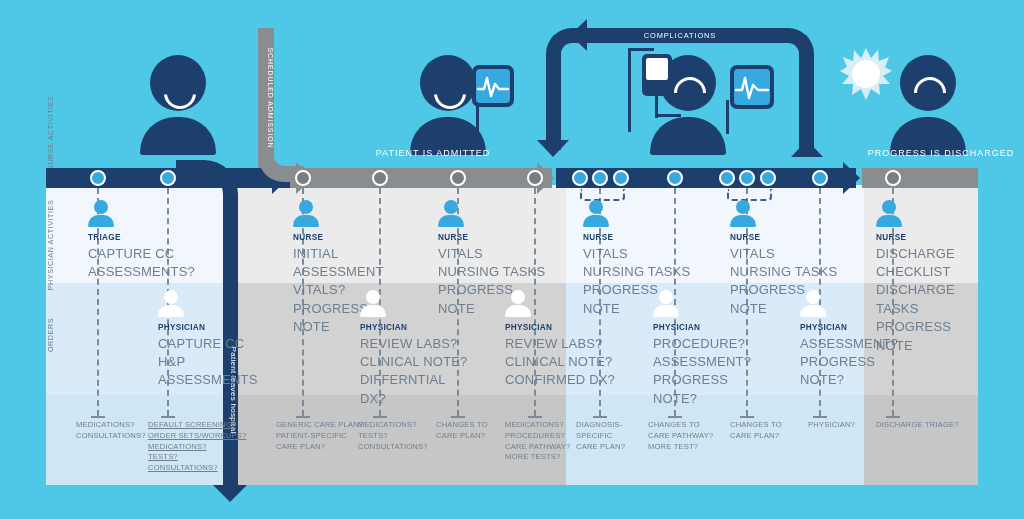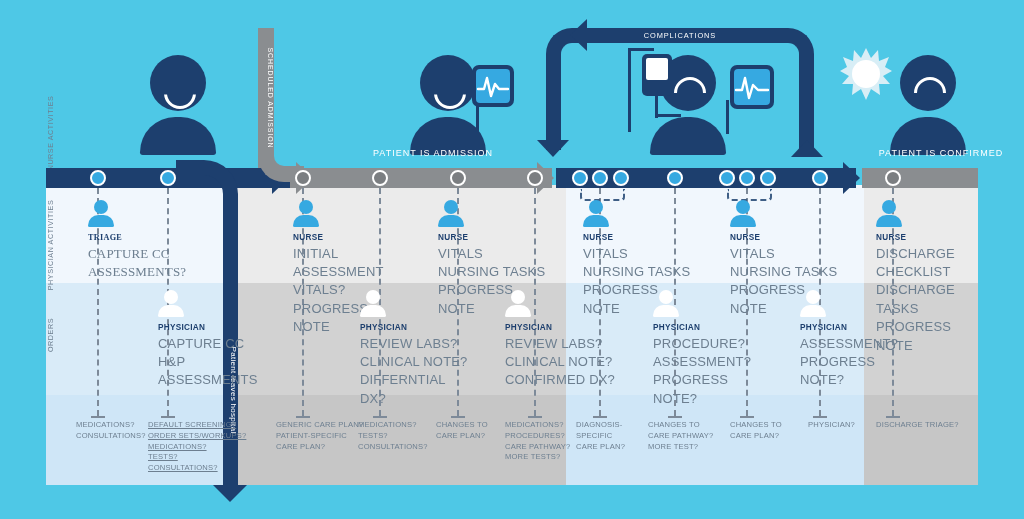--- a/index.html
+++ b/index.html
@@ -257,22 +257,22 @@
       </g>
       <circle cx="26" cy="26" r="14" fill="#ffffff"></circle>
     </svg>
   </div>
   <div class="fig" style="left:890px;top:55px;">
     <div class="fhead" style="left:10px;top:0;width:56px;height:56px;"></div>
     <div class="mouth" style="left:24px;top:22px;"></div>
     <div class="fbody" style="left:0;top:62px;width:76px;height:38px;border-radius:38px 38px 3px 3px;"></div>
   </div>
 
-  <div class="stagelabel" style="left:300px;top:148px;width:266px;">PATIENT IS ADMISSION</div>
-  <div class="stagelabel" style="left:866px;top:148px;width:150px;">PATIENT IS CONFIRMED</div>
+  <div class="stagelabel" style="left:300px;top:148px;width:266px;">PATIENT IS ADMITTED</div>
+  <div class="stagelabel" style="left:866px;top:148px;width:150px;">PROGRESS IS DISCHARGED</div>
 
   <div id="nodes-layer">
       <div class="node blue" style="left: 98px;"></div>
       <div class="node blue" style="left: 168px;"></div>
       <div class="node grey" style="left: 303px;"></div>
       <div class="node grey" style="left: 380px;"></div>
       <div class="node grey" style="left: 458px;"></div>
       <div class="node grey" style="left: 535px;"></div>
       <div class="node blue" style="left: 580px;"></div>
       <div class="node blue" style="left: 600px;"></div>
@@ -306,21 +306,21 @@
       <div class="vline" style="left: 820px; top: 188px; height: 228px;"></div>
       <div class="vcap" style="left: 820px; top: 416px;"></div>
       <div class="vline" style="left: 893px; top: 188px; height: 228px;"></div>
       <div class="vcap" style="left: 893px; top: 416px;"></div>
     </div>
   <div id="brackets-layer">
       <div class="bracket" style="left: 580px; width: 41px; top: 189px;"></div>
       <div class="bracket" style="left: 727px; width: 41px; top: 189px;"></div>
     </div>
   <div id="nurse-layer">
-      <div class="actor" style="left: 88px; top: 200px; font-family: Liberation Serif, serif;">
+      <div class="actor" style="left: 88px; top: 200px;">
         <div class="av blue">
           <div class="head"></div>
           <div class="body"></div>
         </div>
         <div class="role">TRIAGE</div>
         <div class="tasks">CAPTURE CC<br>ASSESSMENTS?</div>
       </div>
       <div class="actor" style="left: 293px; top: 200px;">
         <div class="av blue">
           <div class="head"></div>

